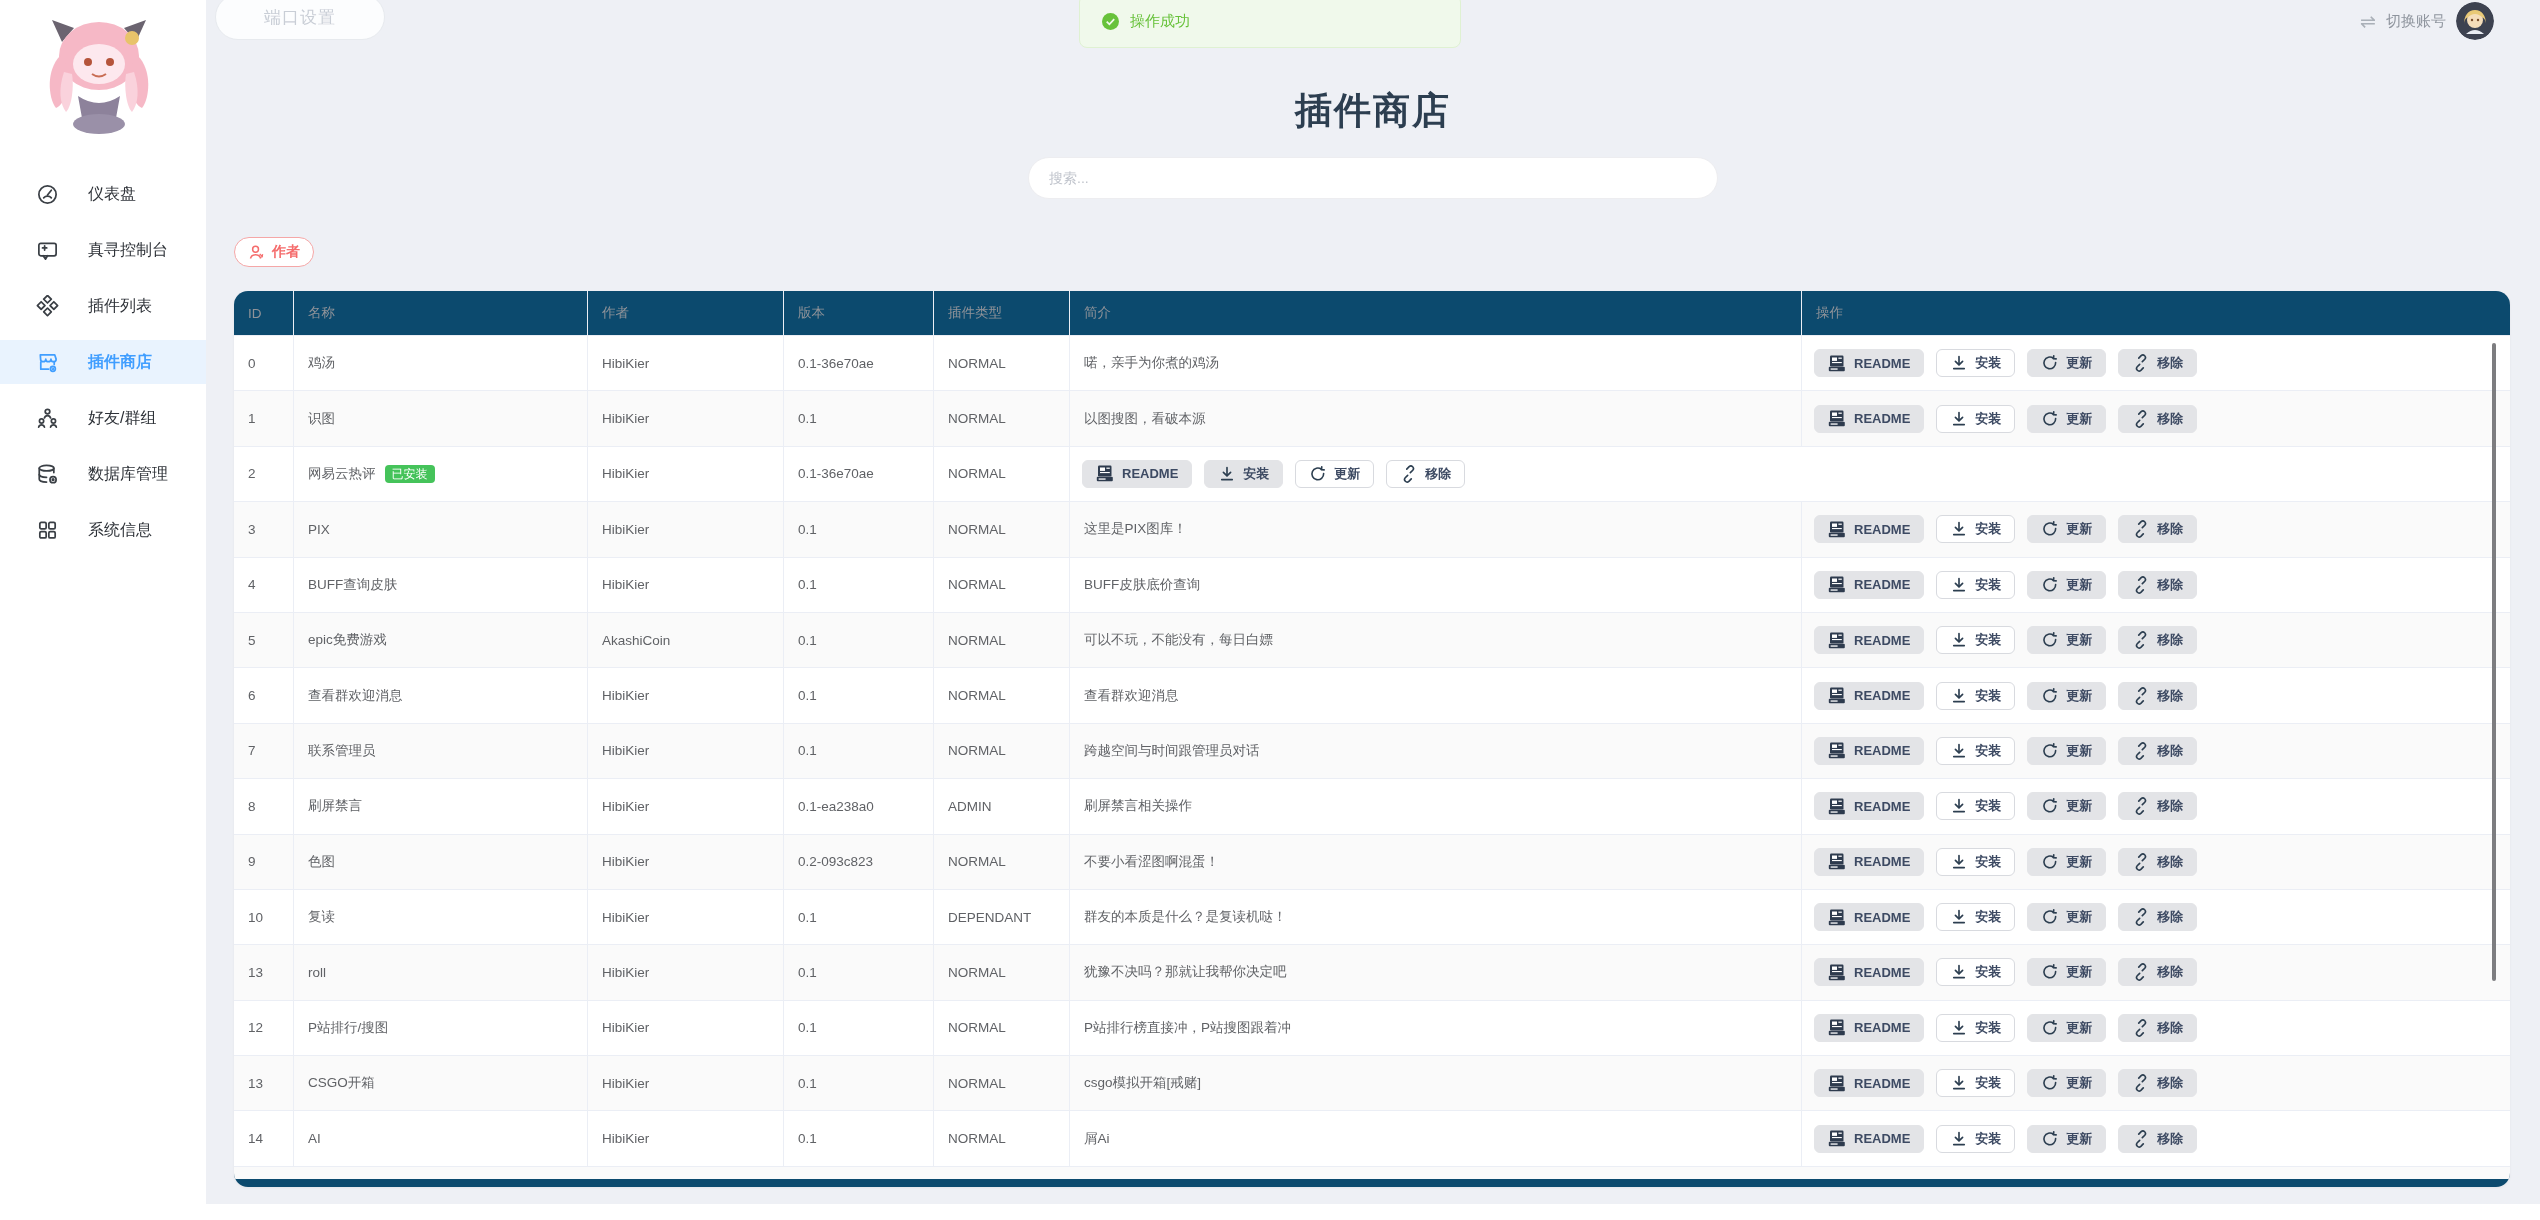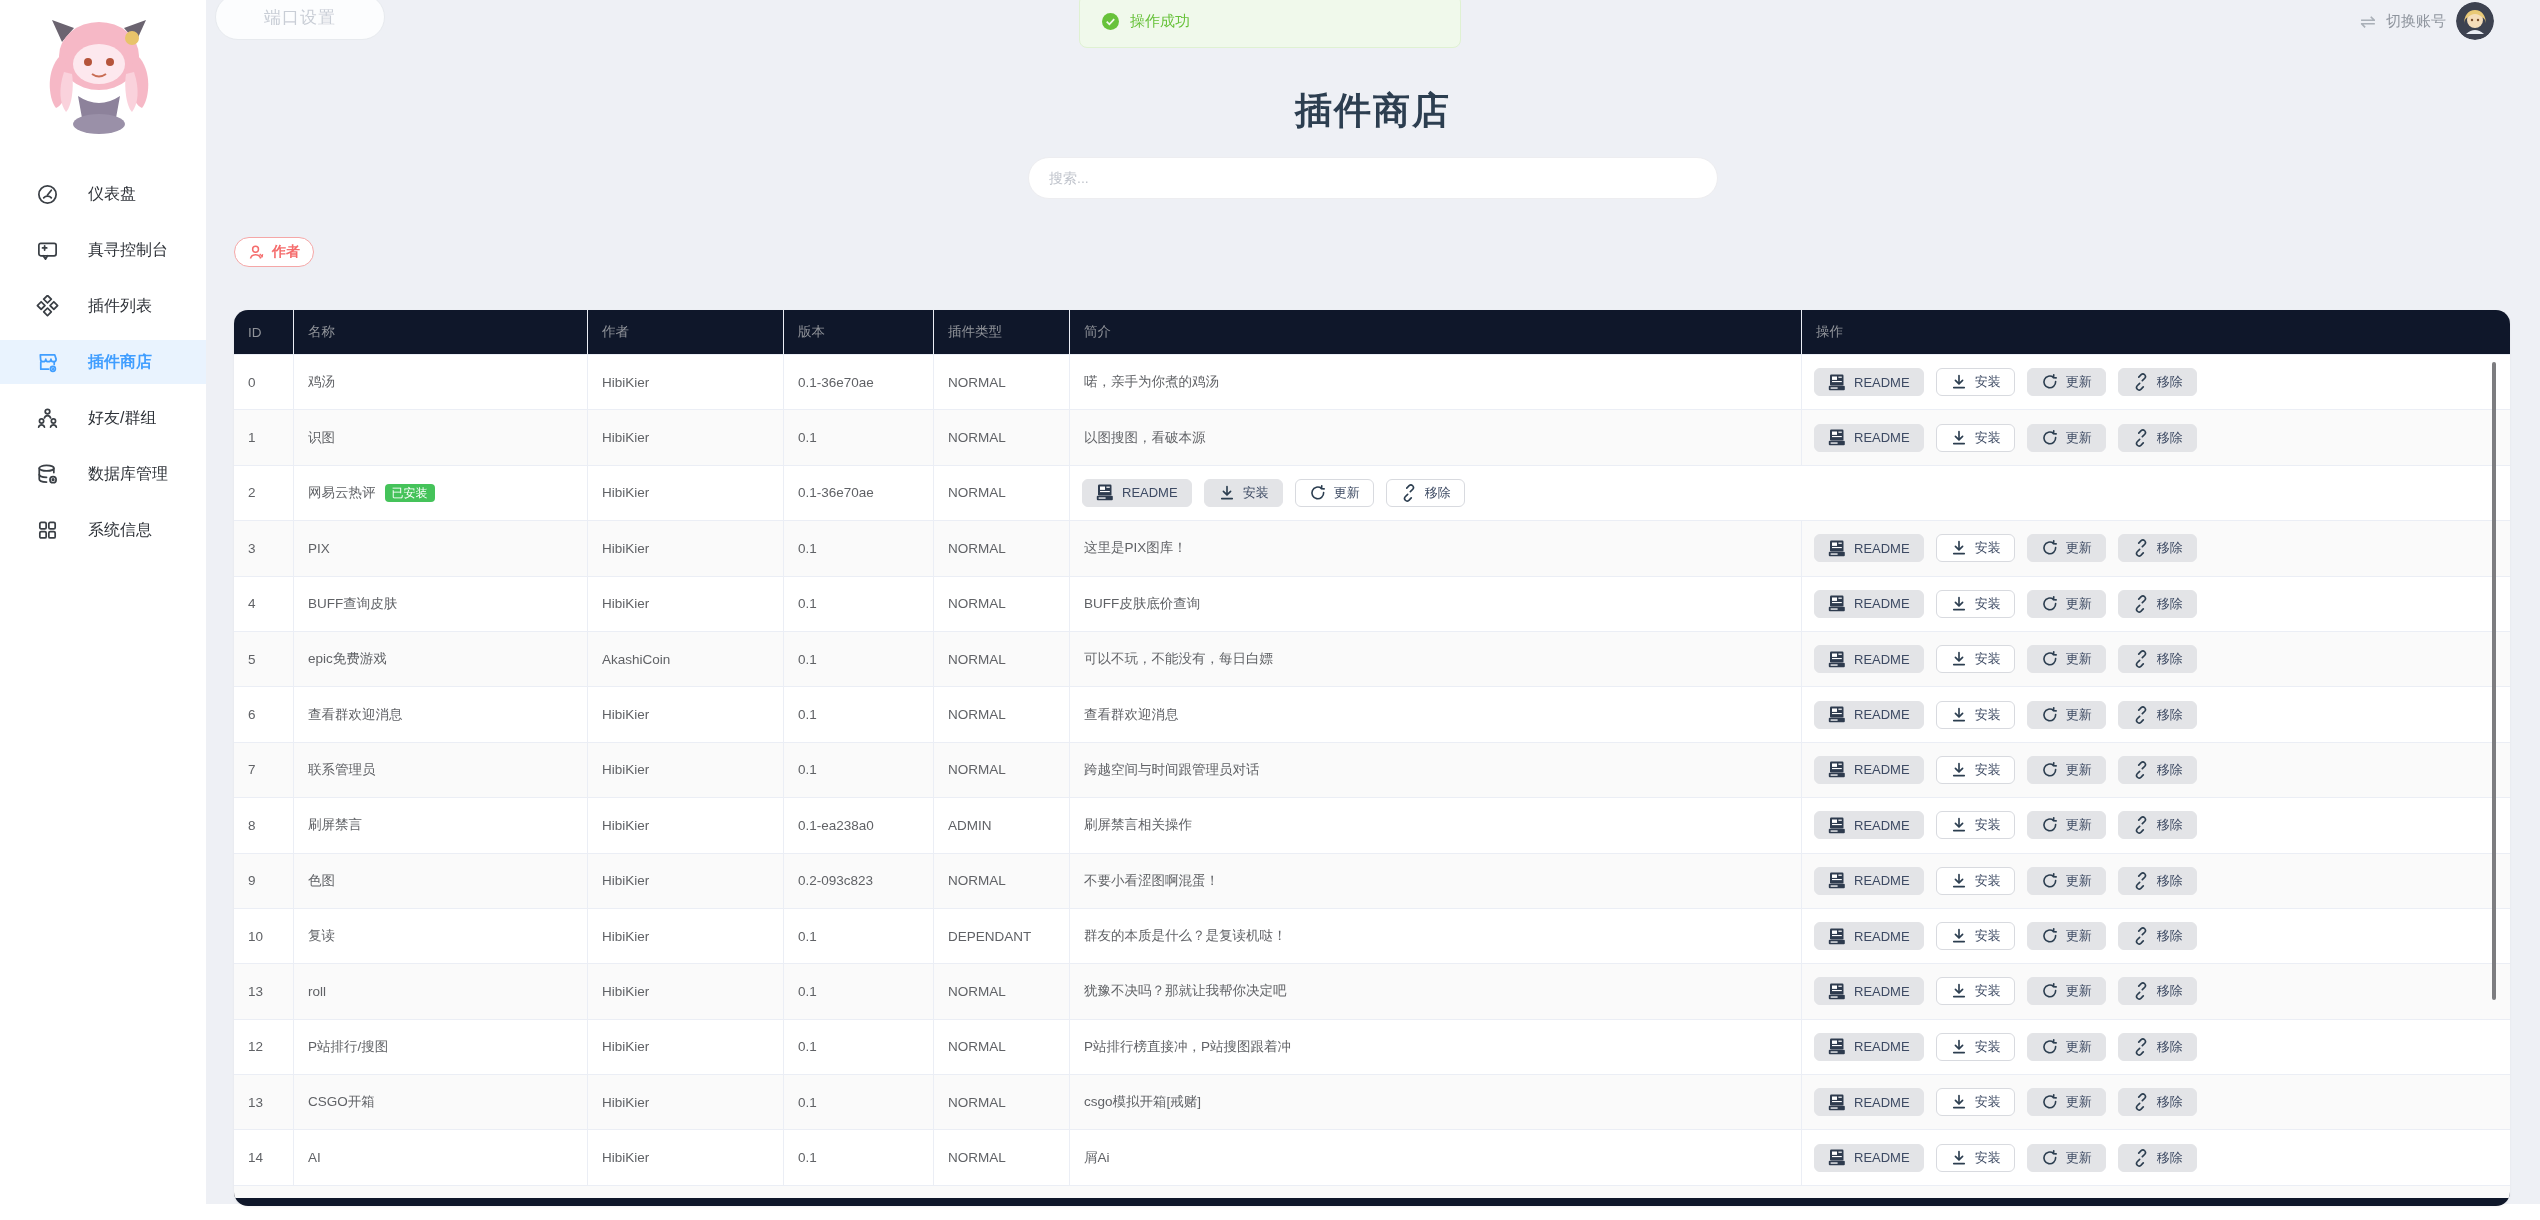--- a/index.html
+++ b/index.html
@@ -41,34 +41,34 @@
   .search-wrap { width:690px; margin:21px auto 0; }
   .search-input { width:100%; height:42px; border:1px solid #ededf0; border-radius:21px;
     background:#ffffff; padding:0 20px; font-size:14px; color:#000000; outline:none; }
   .search-input::placeholder { color:#c0c4cc; }
 
   .author-btn { margin:38px 0 0 28px; height:30px; padding:0 13px; display:inline-flex;
     align-items:center; gap:7px; background:#ffffff; border:1px solid #f5a7a7;
     border-radius:15px; color:#f56c6c; font-size:14px; font-weight:bold; cursor:pointer; }
 
   
-  .card { margin:43px 30px 0 28px; height:896px; background:#0f172a; border-radius:14px;
+  .card { margin:24px 30px 0 28px; height:896px; background:#0c4a6e; border-radius:14px;
     position:relative; overflow:hidden; box-shadow:0 1px 3px rgba(0,0,0,0.05); }
   .trow { display:grid; grid-template-columns:60px 294px 196px 150px 136px 732px 1fr; }
   .thead { height:45px; border-bottom:1px solid #ebeef5; }
   .thead .cell { color:#909399; font-size:13.5px; font-weight:normal; }
   .cell { display:flex; align-items:center; padding-left:14px;
     border-right:1px solid #ebeef5; color:#606266; font-size:13.5px; overflow:hidden; white-space:nowrap; }
   .cell:last-child { border-right:none; }
   .body-row { height:55.4px; border-bottom:1px solid #ebeef5; background:#ffffff; }
   .body-row.odd { background:#fafafa; }
   .row-sliver { height:12px; background:#fafafa; }
   .badge { margin-left:9px; background:#45c35a; color:#ffffff; font-size:12px;
     padding:3px 7px; border-radius:4px; line-height:1; }
-  .cell.actions { padding-left:12px; gap:12px; }
+  .cell.actions { padding-left:12px; gap:12px;font-weight:bold; }
   .btn { height:28px; padding:0 13px; display:inline-flex; align-items:center; gap:7px;
     border-radius:6px; font-size:13px; color:#3d4a63; cursor:pointer; white-space:nowrap; }
   .btn.filled { background:#e3e4e7; border:1px solid #e3e4e7; }
   .btn.outline { background:#ffffff; border:1px solid #d8dadf; }
   .btn svg { flex:0 0 auto; }
   .vscroll-thumb { position:absolute; right:14px; top:52px; width:4px; height:638px;
     background:#7d7d80; border-radius:2px; cursor:pointer; }
 </style>
 </head>
 <body>

